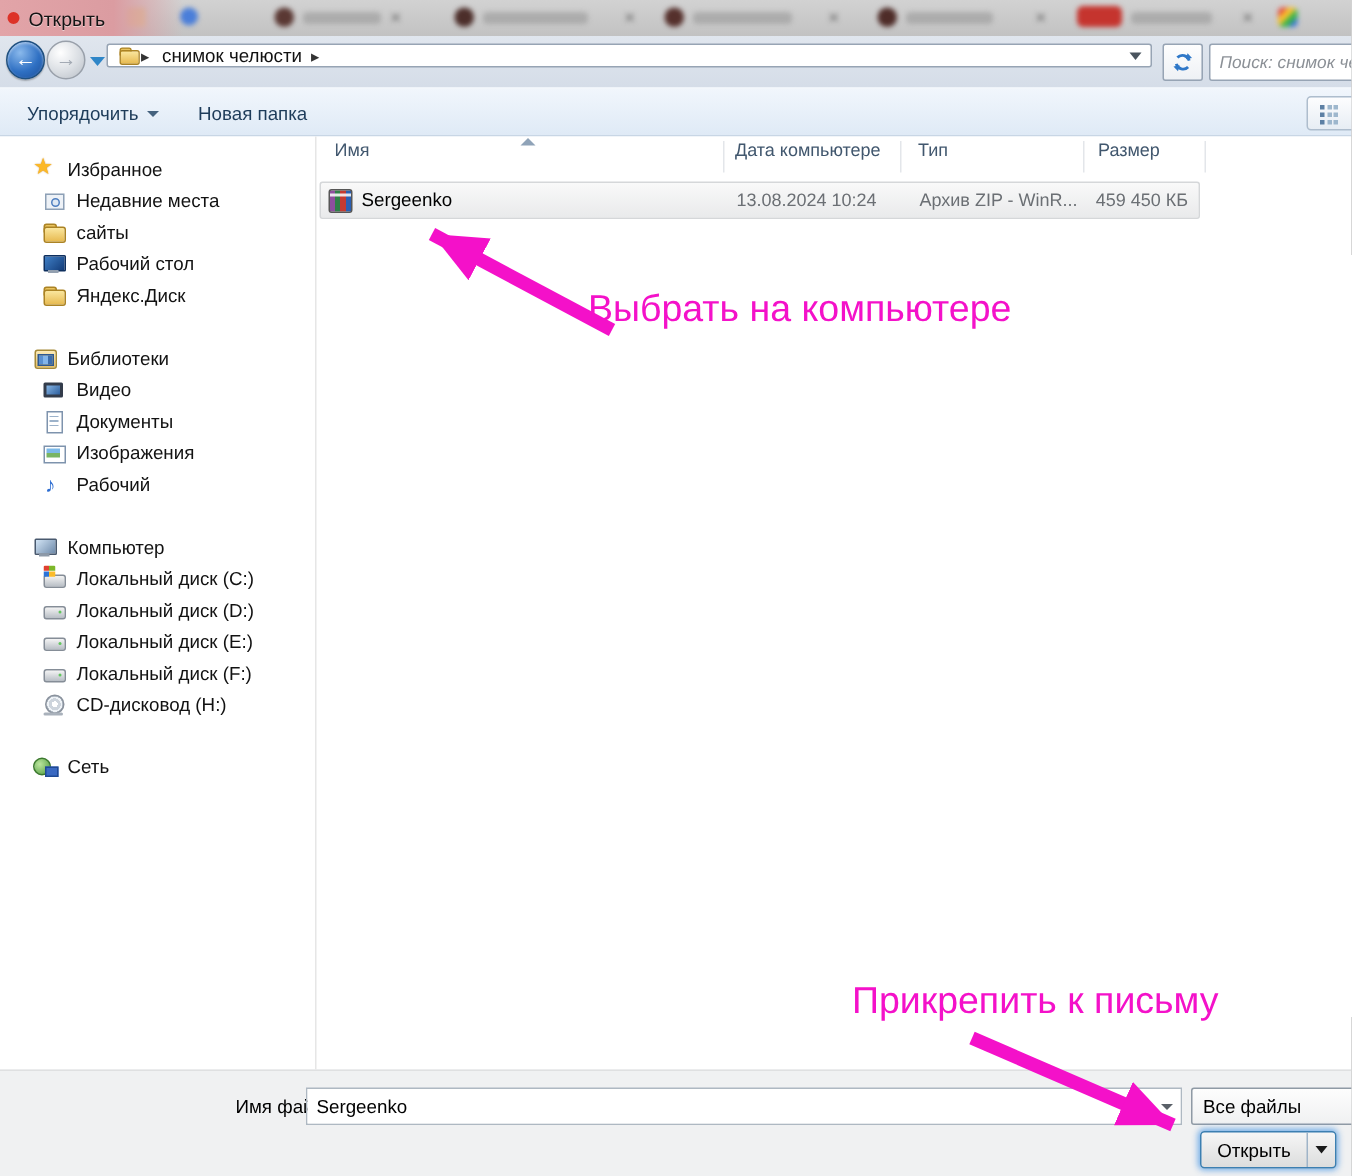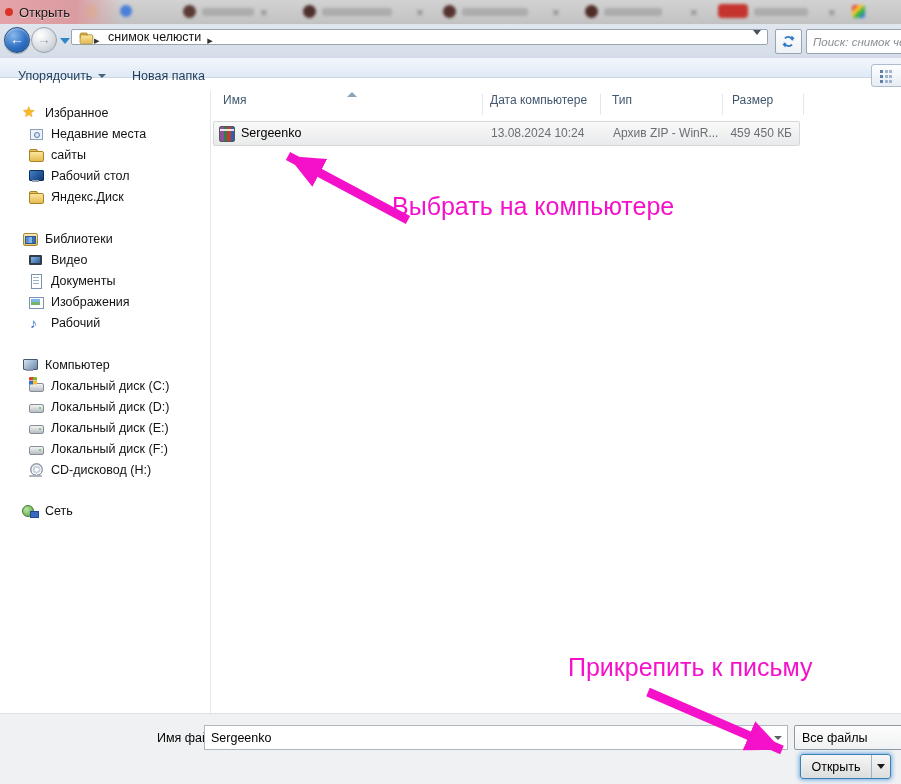--- a/index.html
+++ b/index.html
@@ -30,37 +30,37 @@
     text-align:center; color:#fff; font-weight:bold; font-size:14px; }
   .btn-fwd { left:31px; background:radial-gradient(circle at 35% 30%, #ffffff, #dadee3 55%, #b8bec6);
     border:1px solid #99a0aa; }
   .btn-fwd::before { content:"\2192"; position:absolute; left:0; right:0; top:3px;
     text-align:center; color:#a3aab4; font-weight:bold; font-size:14px; }
   .nav-drop { position:absolute; left:60px; top:14px; width:0; height:0;
     border-left:5px solid transparent; border-right:5px solid transparent;
     border-top:6px solid #2f86c8; }
   .addressbar { position:absolute; left:71px; top:5px; width:697px; height:16px;
     background:#fff; border:1px solid #97a4b4; border-radius:2px;
-    display:flex; padding:0 6px; }
+    display:flex; align-items:center; padding:0 6px; }
   .crumb-sep { width:10px; flex:none; }
   .crumb-sep::before { content:"\25B8"; color:#333; font-size:11px; }
   .crumb-text { font-size:12.5px; color:#111; margin:0 6px 0 4px; white-space:nowrap; }
   .addr-drop { margin-left:auto; width:0; height:0; border-left:4px solid transparent;
     border-right:4px solid transparent; border-top:5px solid #4a545e; }
   .refresh-btn { position:absolute; left:775px; top:5px; width:27px; height:25px;
     background:linear-gradient(#fefefe,#eef1f5); border:1px solid #97a4b4; border-radius:2px;
     display:flex; align-items:center; justify-content:center; }
   .searchbox { position:absolute; left:806px; top:5px; width:103px; height:25px;
     background:#fff; border:1px solid #97a4b4; border-radius:2px; }
   .searchbox input { width:100%; height:100%; border:none; outline:none; padding:0 6px;
     font-family:"Liberation Sans",sans-serif; font-size:11.5px; background:transparent; }
   .searchbox input::placeholder { color:#8b9096; font-style:italic; opacity:1; }
 
   
-  .toolbar { position:absolute; left:0; top:58px; width:901px; height:20px;
+  .toolbar { position:absolute; left:0; top:58px; width:901px; height:33px;
     background:linear-gradient(#f1f6fc,#dfeaf6); border-top:1px solid #eef3f9;
     border-bottom:1px solid #c8d6e5; }
   .tb-btn { position:absolute; top:6px; height:21px; display:flex; align-items:center;
     font-size:12.5px; color:#1e3c5a; padding:0 6px; border-radius:3px; }
   .tb-organize { left:12px; }
   .tb-newfolder { left:126px; }
   .tb-caret { width:0; height:0; margin-left:6px; border-left:4px solid transparent;
     border-right:4px solid transparent; border-top:4px solid #45627e; }
   .views-btn { position:absolute; right:-6px; top:5px; width:36px; height:23px;
     background:linear-gradient(#fdfdfe,#e7edf4); border:1px solid #aebdcd; border-radius:3px; }

